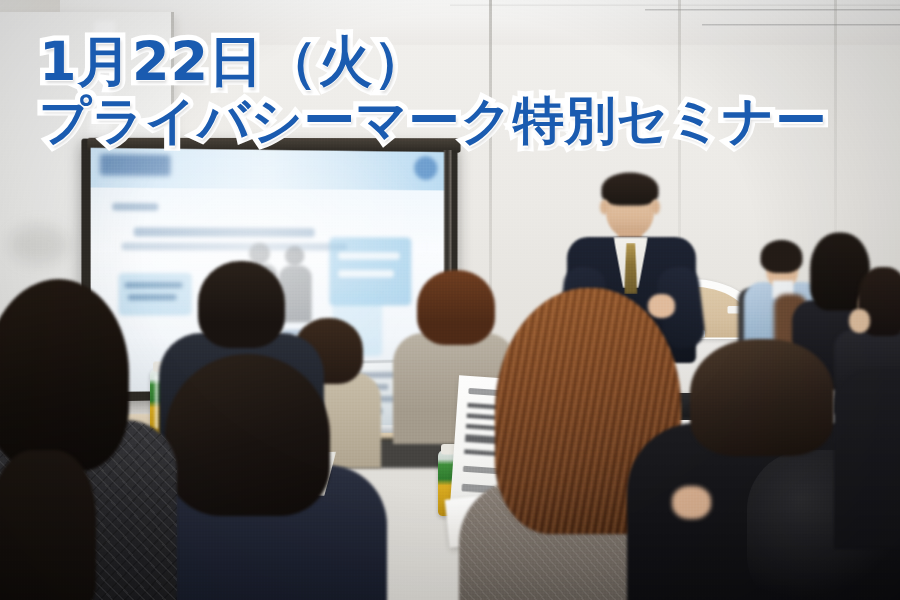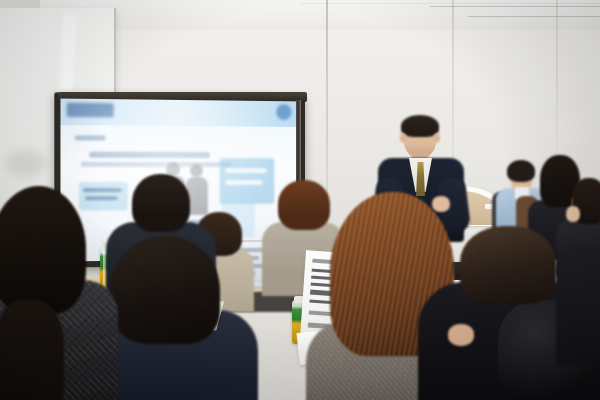--- a/index.html
+++ b/index.html
@@ -688,15 +688,17 @@
     <div class="fg1-texture"></div>
     <div class="hair fg1-hair"></div>
     <div class="hair fg5-hair"></div>
   </div>
 
   <div class="soften"></div>
   <div class="grain"></div>
   <div class="vignette"></div>
 
   <div class="caption">
+    <span class="cap-line cap-line-1">1月22日（火）</span>
+    <span class="cap-line cap-line-2">プライバシーマーク特別セミナー</span>
   </div>
 
 </div>
 
 </body></html>

